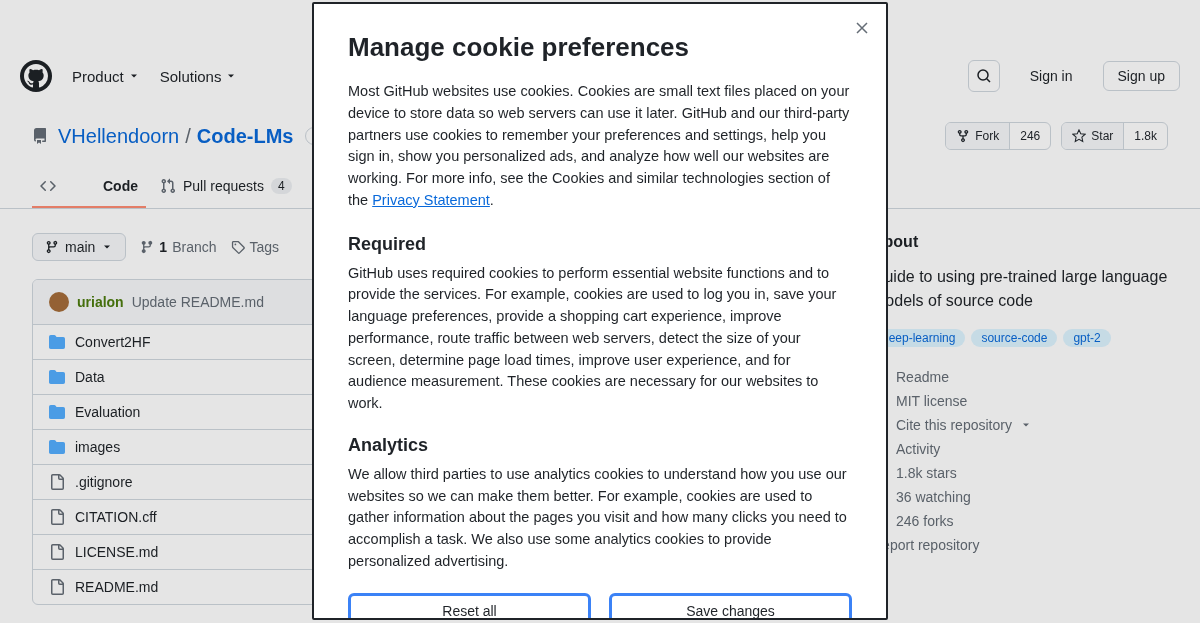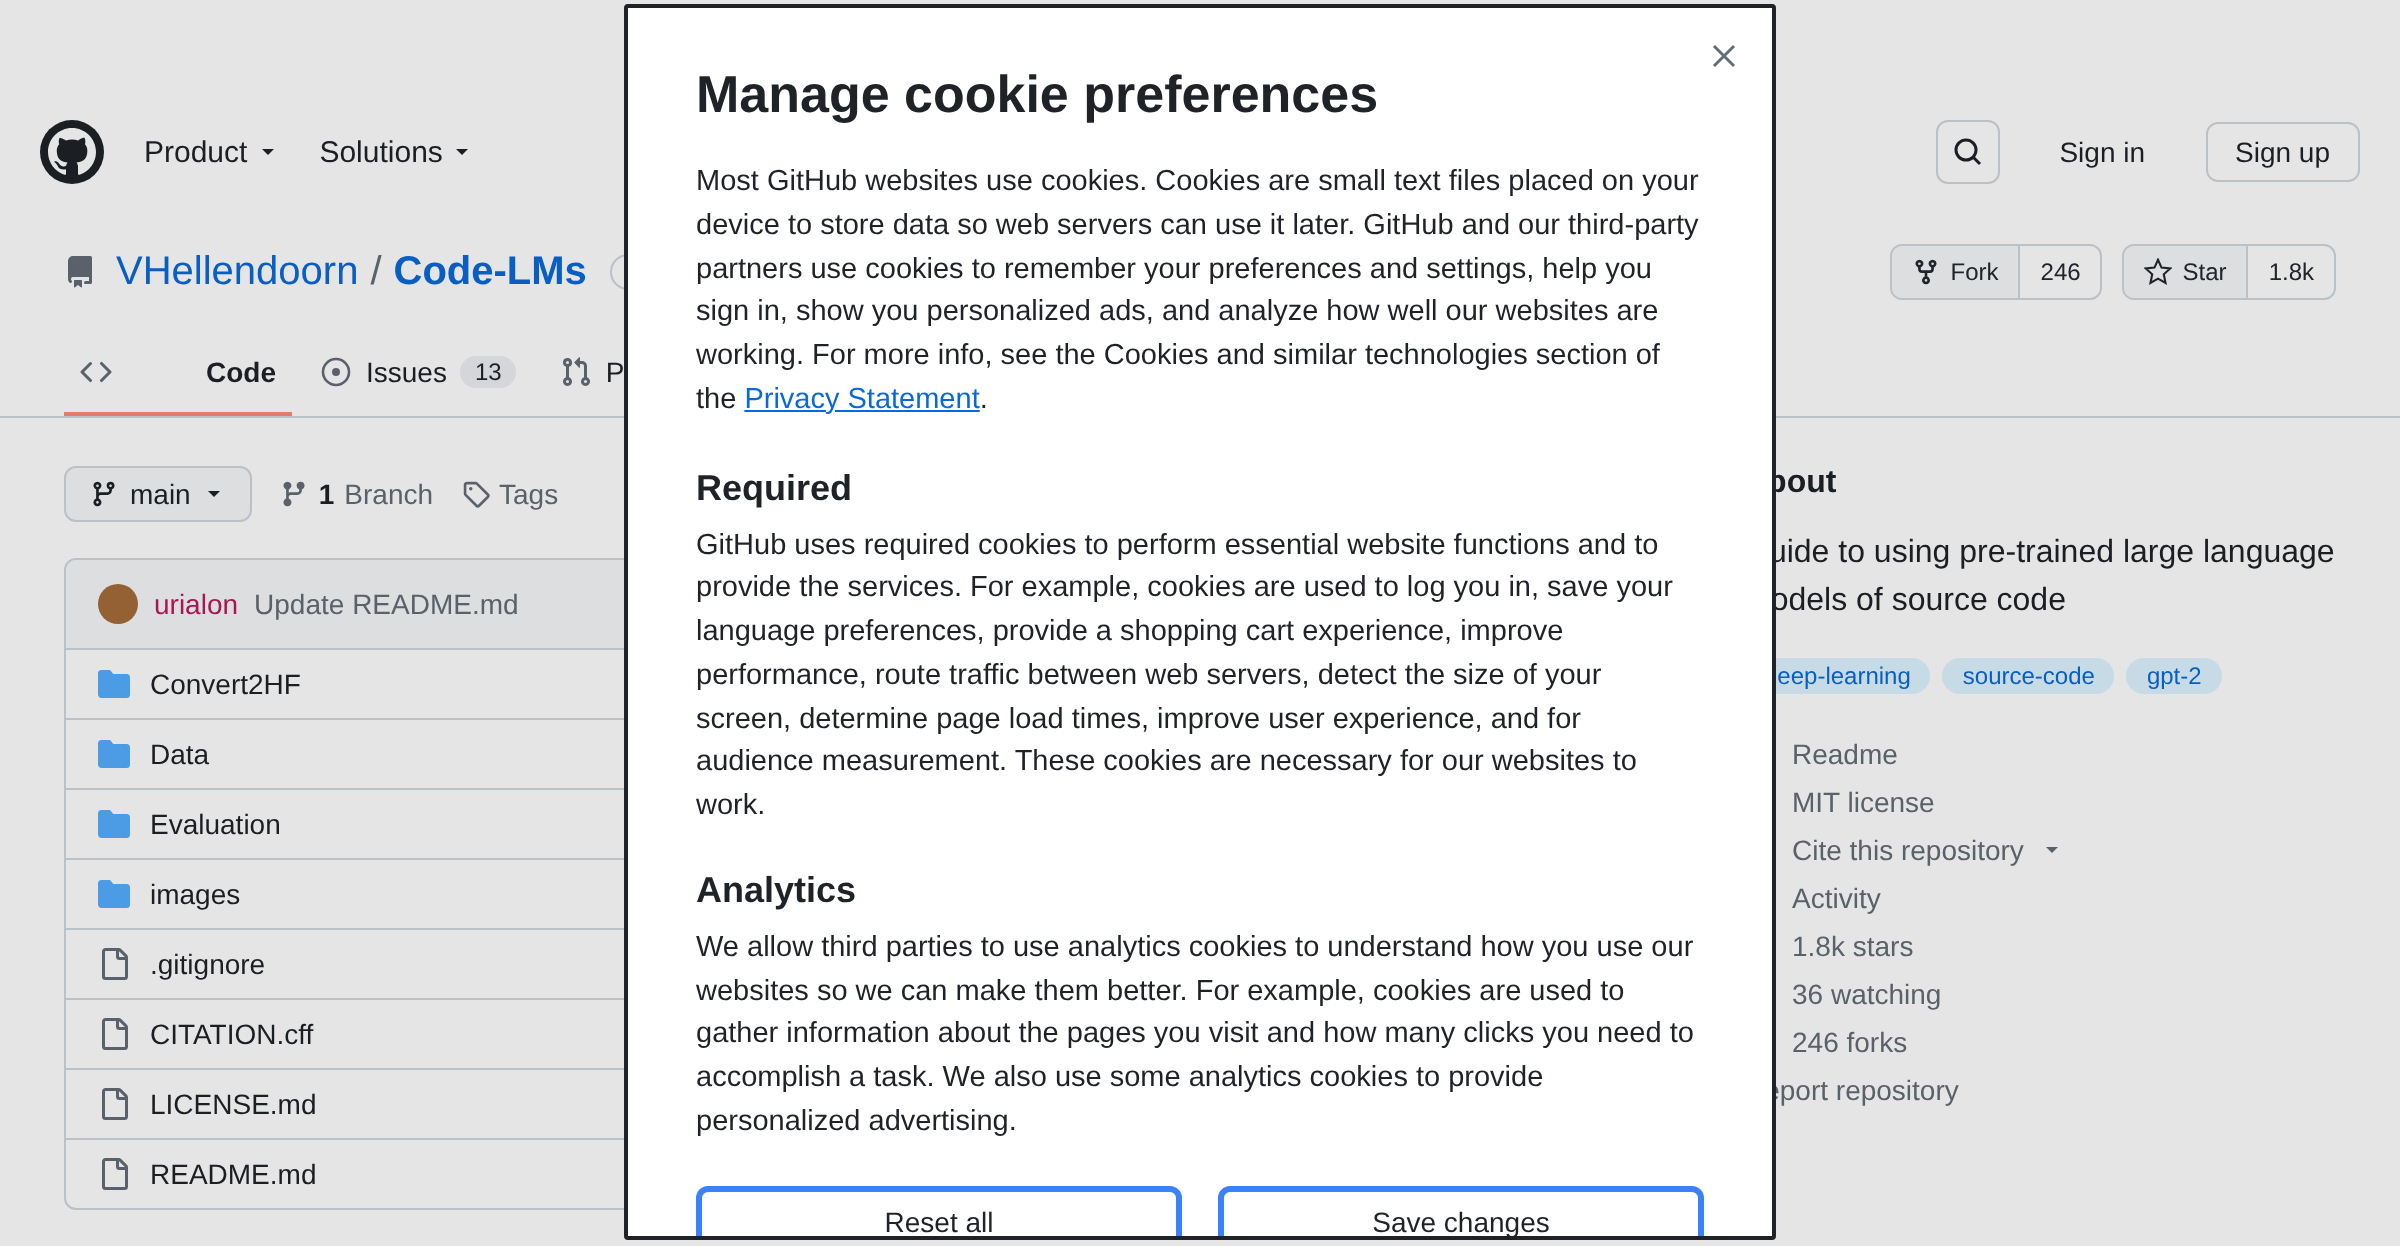--- a/index.html
+++ b/index.html
@@ -43,21 +43,21 @@
     
     .branch-row { display: flex; align-items: center; gap: 14px; margin-bottom: 18px; }
     .branch-btn { display: flex; align-items: center; gap: 6px; border: 1px solid #d0d7de; border-radius: 6px; padding: 5px 12px; background: #f6f8fa; font-size: 14px; cursor: pointer; }
     .meta-link { display: flex; align-items: center; gap: 5px; color: #656d76; font-size: 14px; }
     .meta-link b { color: #1f2328; font-weight: 600; }
     
     
     .file-table { border: 1px solid #d0d7de; border-radius: 6px; overflow: hidden; }
     .commit-row { display: flex; align-items: center; gap: 8px; padding: 12px 16px; background: #f6f8fa; border-bottom: 1px solid #d0d7de; font-size: 14px; }
     .avatar { width: 20px; height: 20px; border-radius: 50%; background: #a56d3a; }
-    .author { font-weight: 400; color: #be185d; }
+    .author { font-weight: 700; color: #4d7c0f; }
     .commit-msg { color: #656d76; }
     .file-row { display: flex; align-items: center; gap: 10px; padding: 9px 16px; border-bottom: 1px solid #d0d7de; cursor: pointer; }
     .file-row:last-child { border-bottom: none; }
     .file-row .ico { width: 16px; height: 16px; color: #54aeff; }
     .file-row .ico.file { color: #656d76; }
     .file-row .name { color: #1f2328; }
     
     
     .about-head { font-size: 16px; font-weight: 600; margin-bottom: 14px; }
     .about-desc { font-size: 16px; line-height: 1.5; margin-bottom: 16px; }
@@ -146,28 +146,20 @@
 
 <div class="tabs">
   <div class="tab active">
     <svg class="ico" viewBox="0 0 16 16">
         <path fill="currentColor" d="M4.72 3.22a.75.75 0 011.06 1.06L2.06 8l3.72 3.72a.75.75 0 11-1.06 1.06L.47 8.53a.75.75 0 010-1.06l4.25-4.25zm6.56 0a.75.75 0 10-1.06 1.06L13.94 8l-3.72 3.72a.75.75 0 101.06 1.06l4.25-4.25a.75.75 0 000-1.06l-4.25-4.25z"></path>
       </svg>
     <span>Code</span>
   </div>
   <div class="tab">
     <svg class="ico" viewBox="0 0 16 16">
-        <circle cx="8" cy="8" r="6.5" fill="none" stroke="currentColor" stroke-width="1.3"></circle>
-        <circle cx="8" cy="8" r="2" fill="currentColor"></circle>
-      </svg>
-    <span>Issues</span>
-    <span class="counter">13</span>
-  </div>
-  <div class="tab">
-    <svg class="ico" viewBox="0 0 16 16">
         <path fill="currentColor" d="M1.5 3.25a2.25 2.25 0 113 2.122v5.256a2.251 2.251 0 11-1.5 0V5.372A2.25 2.25 0 011.5 3.25zm5.677-.177L9.573.677A.25.25 0 0110 .854V2.5h1A2.5 2.5 0 0113.5 5v5.628a2.251 2.251 0 11-1.5 0V5a1 1 0 00-1-1h-1v1.646a.25.25 0 01-.427.177L7.177 3.427a.25.25 0 010-.354zM3.75 2.5a.75.75 0 100 1.5.75.75 0 000-1.5zm0 9.5a.75.75 0 100 1.5.75.75 0 000-1.5zm8.25.75a.75.75 0 101.5 0 .75.75 0 00-1.5 0z"></path>
       </svg>
     <span>Pull requests</span>
     <span class="counter">4</span>
   </div>
 </div>
 
 <div class="main">
   <div class="col-left">
     <div class="branch-row">

